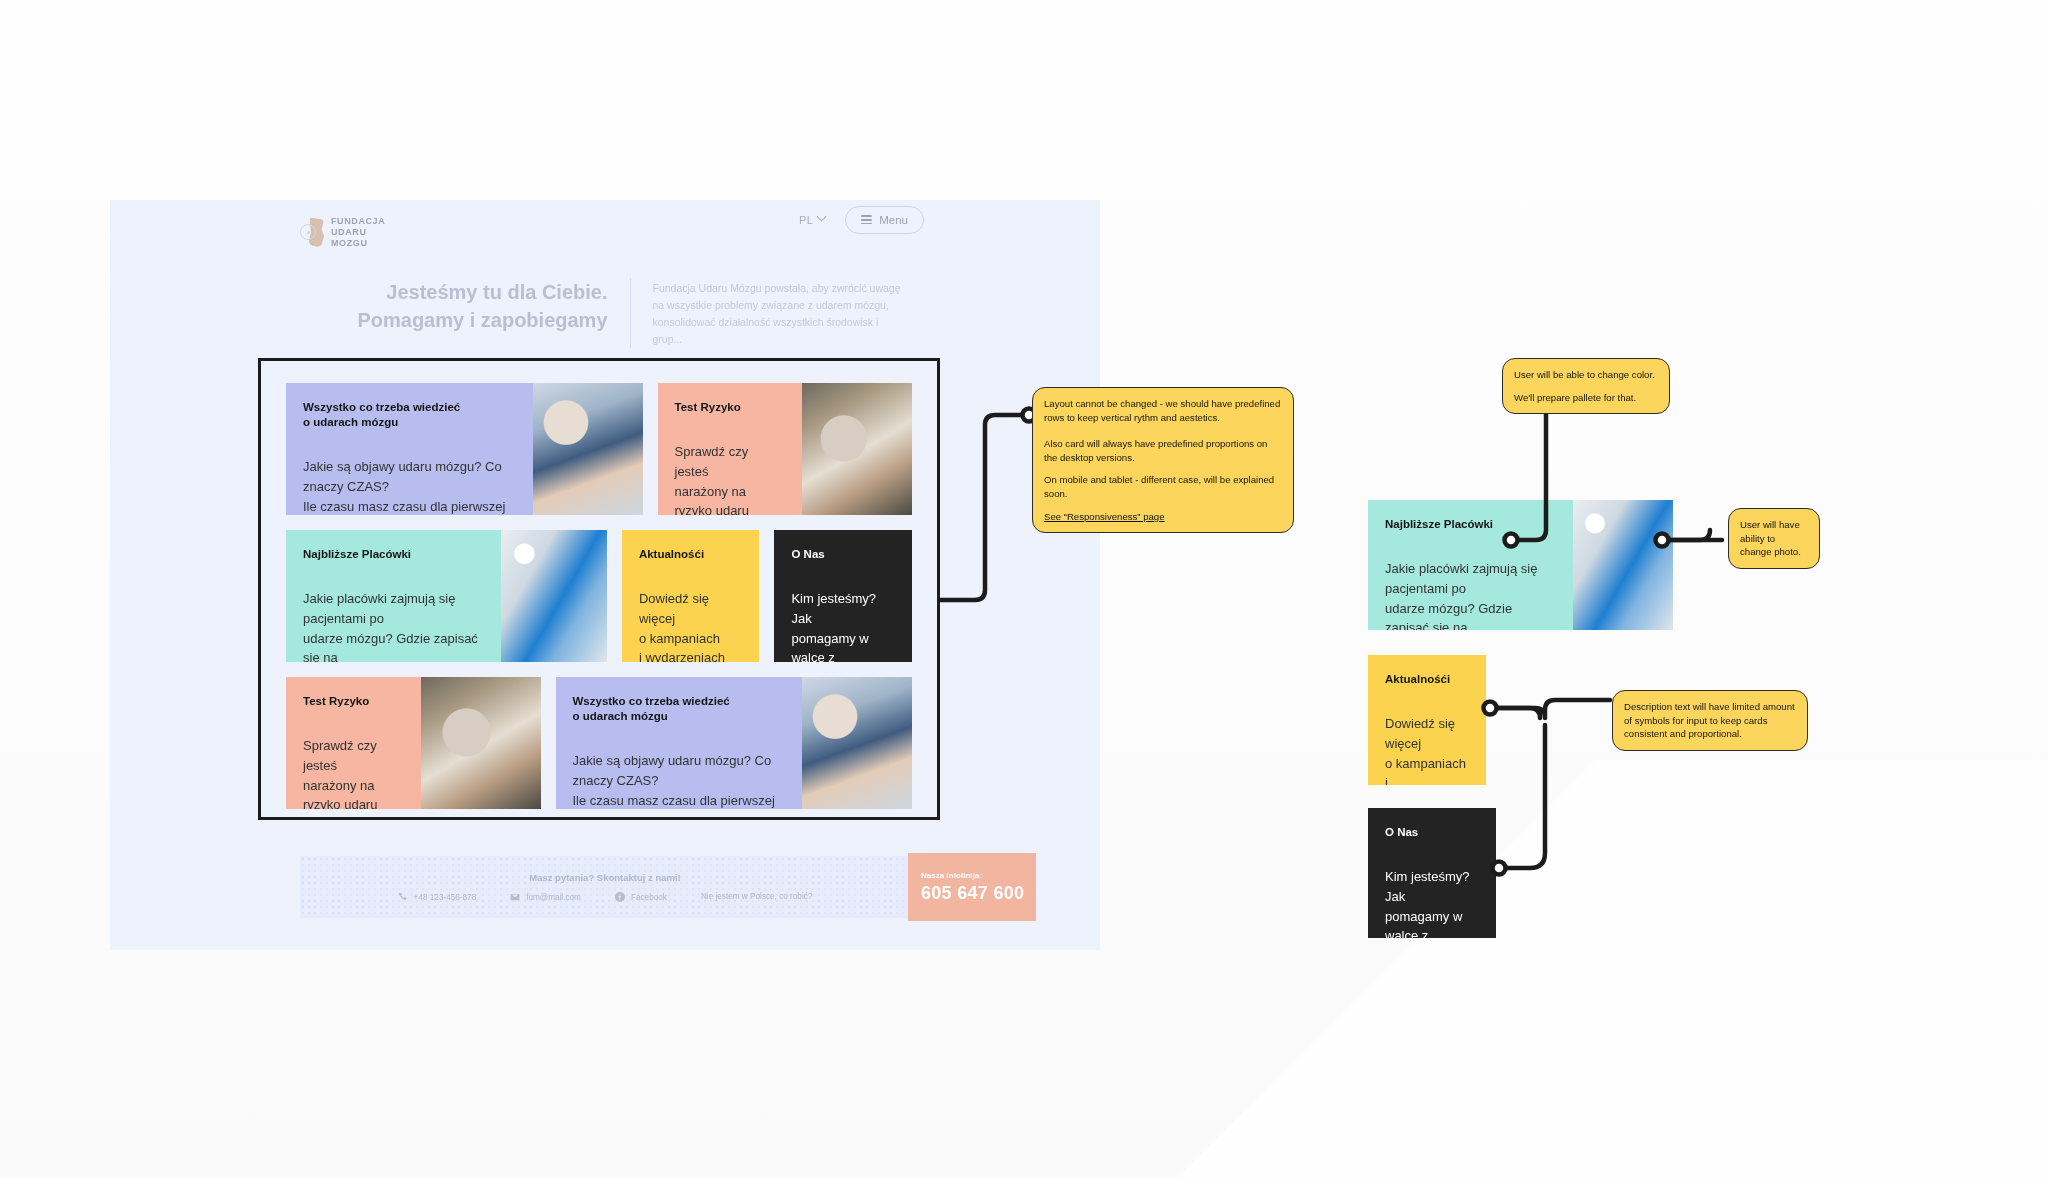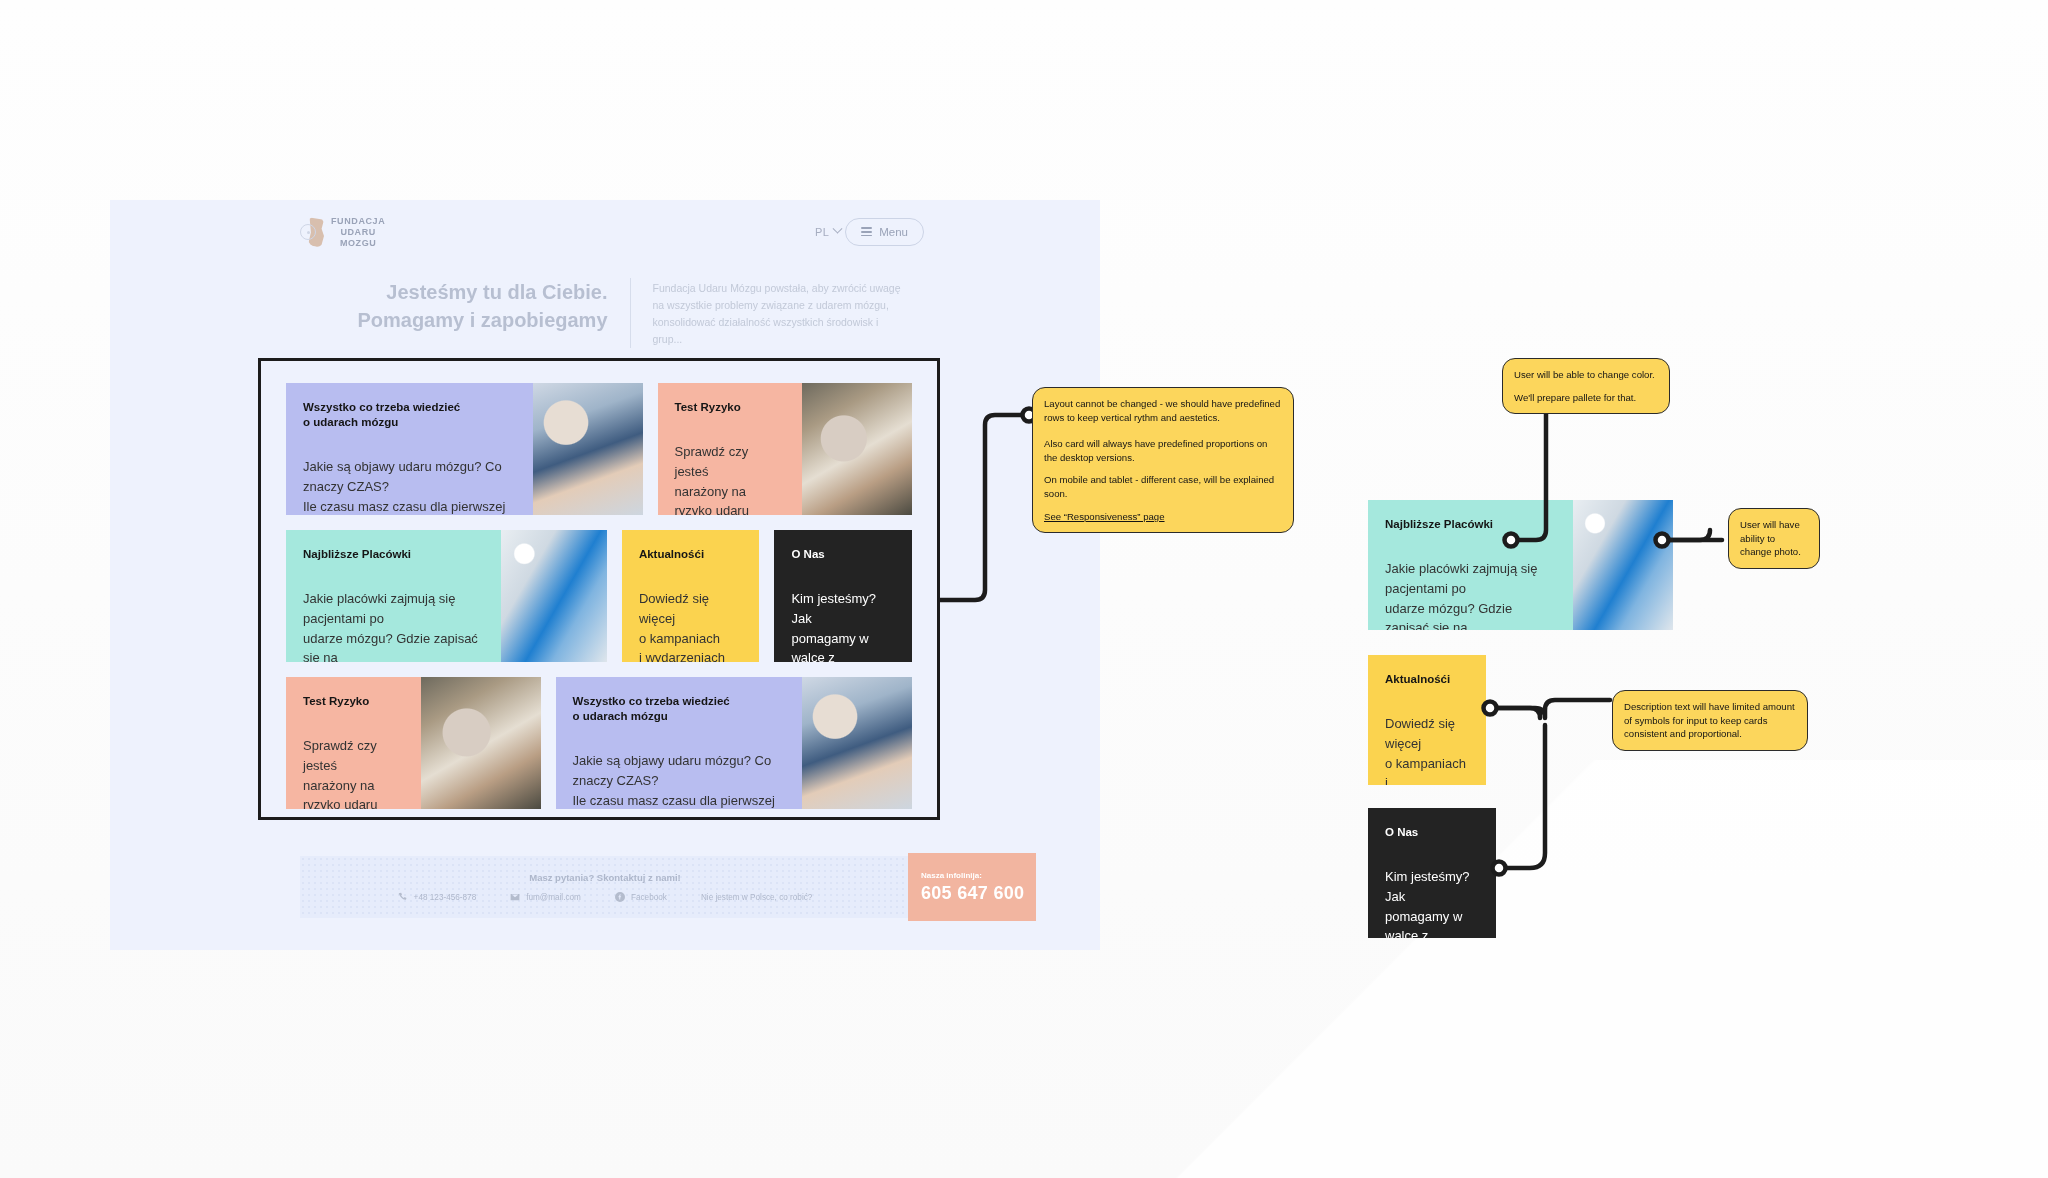--- a/index.html
+++ b/index.html
@@ -54,26 +54,26 @@
   }
   .logo-mark .ring {
     position: absolute; left: 2px; top: 7px;
     width: 16px; height: 16px; border-radius: 50%;
     border: 1.5px solid #cfd6e6;
     display: flex; align-items: center; justify-content: center;
   }
   .logo-mark .ring:after { content:""; width: 3px; height: 3px; border-radius: 50%; background:#cfd6e6; }
   .logo-text {
     font-size: 9px; font-weight: 700; line-height: 1.22;
-    letter-spacing: .6px; color: #9aa3b8; text-align: center;
+    letter-spacing: .6px; color: #9aa3b8;
   }
 
   .header-right {
-    position: absolute; right: 176px; top: 18px;
-    display: flex; align-items: center; gap: 4px;
+    position: absolute; right: 176px; top: 6px;
+    display: flex; align-items: center; gap: 20px;
   }
   .lang-select {
     display: flex; align-items: center; gap: 5px;
     font-size: 11px; color: #a6adc0; letter-spacing: .4px;
   }
   .chev { width: 7px; height: 7px; border-right: 1.4px solid #a6adc0; border-bottom: 1.4px solid #a6adc0; transform: rotate(45deg) translate(-2px,-2px); }
   .menu-btn {
     display: flex; align-items: center; gap: 7px;
     border: 1px solid #ccd4e6; border-radius: 20px;
     padding: 6px 15px; font-size: 11.5px; color: #9aa3b8;
@@ -151,21 +151,21 @@
   .footer-inner {
     position: relative;
     width: 610px; height: 62px;
     background: #e6ecfb;
     background-image: radial-gradient(#dbe3f6 1px, transparent 1px);
     background-size: 6px 6px;
     display: flex; flex-direction: column; align-items: center; justify-content: center;
     gap: 9px;
   }
   .footer-q { font-size: 9.5px; color: #aeb7cb; font-weight: 600; }
-  .footer-links { display: flex; align-items: flex-end; gap: 34px; font-size: 8.2px; color: #aeb7cb; }
+  .footer-links { display: flex; align-items: flex-start; gap: 34px; font-size: 8.2px; color: #aeb7cb; }
   .footer-link { display: flex; align-items: center; gap: 6px; }
   .ico { width: 10px; height: 10px; display:inline-block; color:#b4bccd; }
   .hotline {
     position: absolute; left: 608px; top: -3px;
     width: 128px; height: 68px; background: #f2b5a0;
     display: flex; flex-direction: column; justify-content: center;
     padding-left: 13px; gap: 3px;
   }
   .hotline-label { font-size: 8px; color: #fff; font-weight: 600; }
   .hotline-num { font-size: 18px; color: #fff; font-weight: 700; letter-spacing: .3px; }

